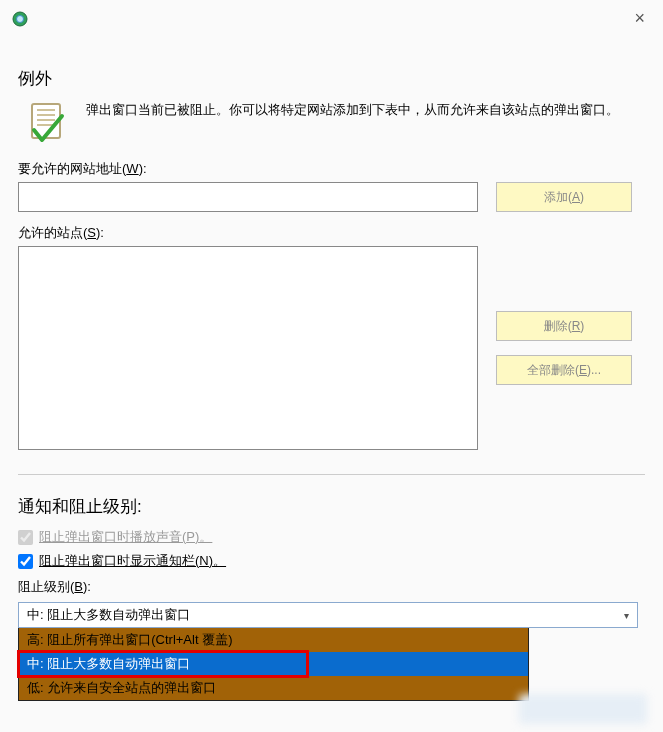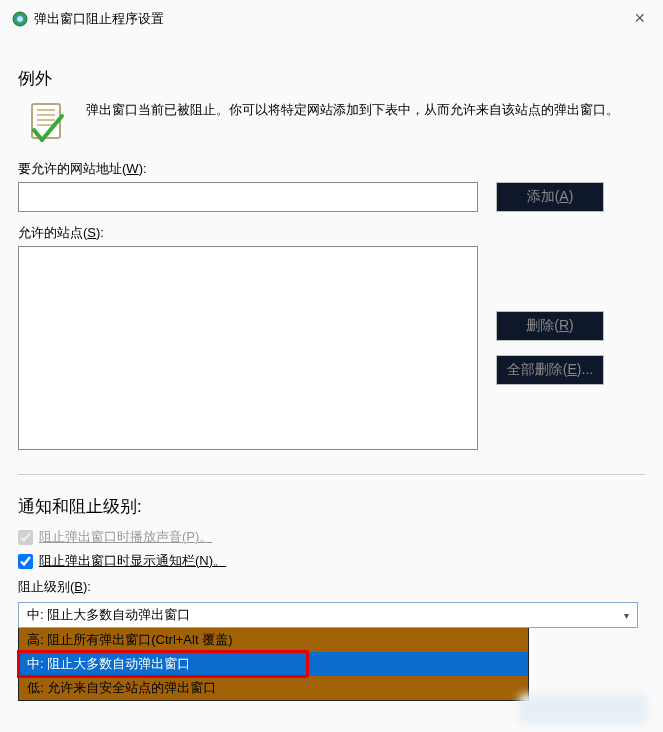--- a/index.html
+++ b/index.html
@@ -68,26 +68,26 @@
     }
     input[type="text"].website-input {
       width: 460px;
       height: 30px;
       border: 1px solid #888;
       padding: 2px 6px;
       font-size: 13px;
       background: #fff;
     }
     .btn {
-      width: 108px;
+      width: 136px;
       height: 30px;
-      background: #0f172a;
+      background: #fef9c3;
       border: 1px solid #bdbdbd;
       color: #888;
-      font-size: 14px;
+      font-size: 12px;
       cursor: default;
     }
     .row-list {
       display: flex;
       gap: 18px;
       align-items: center;
     }
     .listbox {
       width: 460px;
       height: 204px;
@@ -176,21 +176,20 @@
 <body>
 
 <div class="titlebar">
   <div class="titlebar-left">
     <span class="app-icon">
       <svg viewBox="0 0 16 16">
         <circle cx="8" cy="8" r="7" fill="#2fa05a" stroke="#1d6b3d" stroke-width="1"></circle>
         <circle cx="8" cy="8" r="3.5" fill="#bfe6f7" stroke="#3a8cc7" stroke-width="1"></circle>
       </svg>
     </span>
-    <span>弹出窗口阻止程序设置</span>
   </div>
   <span class="close-btn">×</span>
 </div>
 
 <div class="content">
 
   <div class="section-title">例外</div>
 
   <div class="info-row">
     <span class="doc-icon">

